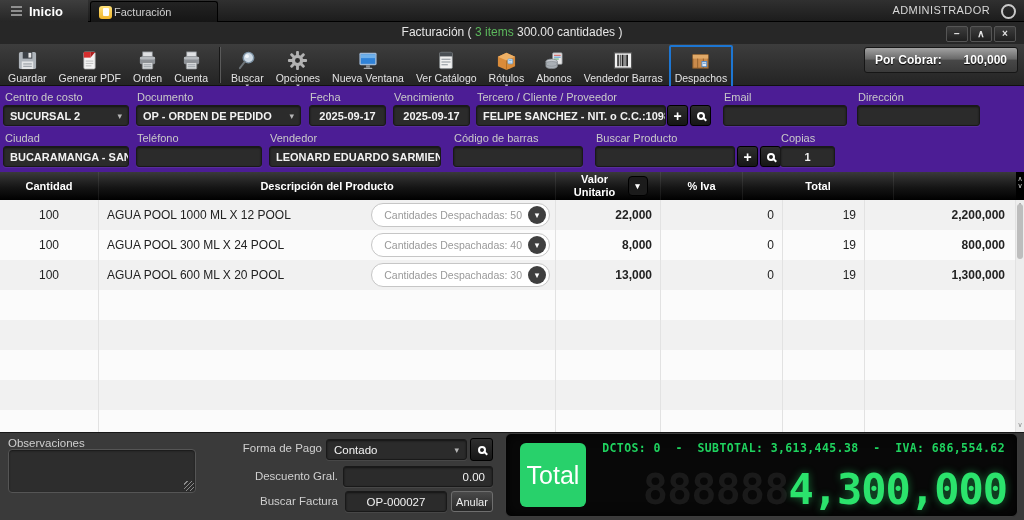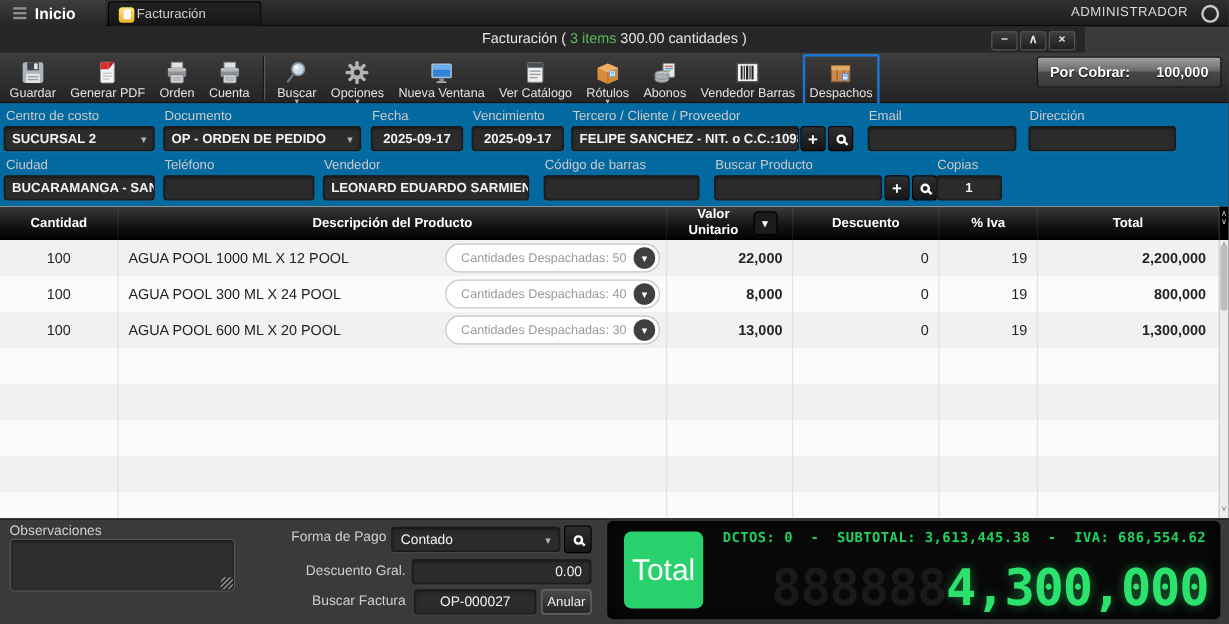--- a/index.html
+++ b/index.html
@@ -12,37 +12,37 @@
   .menu-icon{width:11px;height:2px;background:#8f8f8f;box-shadow:0 4px 0 #8f8f8f,0 8px 0 #8f8f8f;margin-top:-8px}
   .home-label{font-size:13px;font-weight:bold;color:#fff}
   .doc-tab{position:absolute;left:90px;top:1px;width:128px;height:21px;background:linear-gradient(#232323,#151515);border:1px solid #000;border-bottom:none;border-radius:3px 3px 0 0;display:flex;align-items:center;gap:2px;padding-left:8px}
   .note-icon{width:13px;height:13px;background:linear-gradient(#ffe27a,#f0b429);border-radius:3px;position:relative;flex:0 0 auto}
   .note-icon::after{content:"";position:absolute;left:3.5px;top:2.5px;width:6px;height:8px;background:#fdfdfd;border-radius:1px}
   .doc-tab-label{font-size:11px;color:#cfcfcf}
   .admin-label{position:absolute;right:34px;top:4px;font-size:11px;color:#d8d8d8;letter-spacing:.4px}
   .avatar{position:absolute;left:1001px;top:4px;width:15px;height:15px;border:2px solid #c9c9c9;border-radius:50%}
 
   
-  .titlebar{position:absolute;top:22px;left:0;width:904px;height:22px;background:#272727}
+  .titlebar{position:absolute;top:22px;left:0;width:1024px;height:22px;background:#272727}
   .wintitle{position:absolute;top:3px;left:0;width:1024px;text-align:center;font-size:12px;color:#e6e6e6}
   .items-green{color:#5cb85c}
   .winbtns{position:absolute;right:8px;top:4px;display:flex;gap:2px}
   .winbtn{width:22px;height:16px;background:linear-gradient(#3d3d3d,#1f1f1f);border:1px solid #555;border-radius:2px;color:#e3e3e3;font-size:10px;font-weight:bold;display:flex;align-items:center;justify-content:center;line-height:1}
 
   
   .toolbar{position:absolute;top:44px;left:0;width:1024px;height:42px;background:linear-gradient(#3d3d3d,#242424);border-bottom:1px solid #101010;display:flex;align-items:flex-start;padding:1px 2px}
   .tbtn{display:flex;flex-direction:column;align-items:center;padding:2px 4px;color:#e3e3e3;font-size:10.5px;white-space:nowrap;border:2px solid transparent;border-radius:2px}
   .tbtn .ticon{height:23px;display:flex;align-items:center;justify-content:center}
   .tbtn .caret{font-size:7px;line-height:4px;color:#b5b5b5;height:4px}
   .tbtn.hl{border-color:#1d76d2}
   .tsep{width:1px;height:36px;background:#171717;box-shadow:1px 0 0 #5a5a5a;margin:2px 5px 0 5px}
   .porcobrar{position:absolute;right:6px;top:3px;width:154px;height:26px;border:1px solid #161616;border-radius:3px;background:linear-gradient(180deg,#a2a2a2 0%,#6a6a6a 45%,#474747 52%,#3a3a3a 100%);display:flex;align-items:center;justify-content:space-between;padding:0 10px;font-size:12px;font-weight:bold;color:#fff;text-shadow:0 1px 1px #000}
 
   
-  .formpanel{position:absolute;top:86px;left:0;width:1024px;height:86px;background:#0369a1}
+  .formpanel{position:absolute;top:86px;left:0;width:1024px;height:86px;background:#4c1d95}
   .lbl{position:absolute;color:#c9c9c9;font-size:11px;white-space:nowrap}
   .fld{position:absolute;height:21px;background:#2b2b2b;border:1px solid #191919;border-radius:3px;color:#f2f2f2;font-size:11px;font-weight:bold;display:flex;align-items:center;padding:0 6px;white-space:nowrap;overflow:hidden;box-shadow:inset 0 1px 2px rgba(0,0,0,.55),0 1px 0 rgba(255,255,255,.07)}
   .fld .chev{margin-left:auto;font-size:9px;color:#b5b5b5;font-weight:normal}
   .fld.center{justify-content:center}
   .sqbtn{position:absolute;width:21px;height:21px;background:linear-gradient(#2e2e2e,#161616);border:1px solid #000;border-radius:3px;color:#fff;display:flex;align-items:center;justify-content:center;font-size:14px;font-weight:bold;line-height:1}
   .mag{width:8px;height:8px;border:2px solid #fff;border-radius:50%;position:relative;display:inline-block}
   .mag::after{content:"";position:absolute;width:5px;height:2px;background:#fff;transform:rotate(45deg);right:-4px;bottom:-2px}
 
   
   .grid{position:absolute;top:172px;left:0;width:1016px;height:260px;background:#fbfbfb;overflow:hidden}
@@ -368,21 +368,20 @@
 <div class="grid">
   <div class="thead">
     <div class="c1">Cantidad</div>
     <div class="c2">Descripción del Producto</div>
     <div class="c3">
         <span style="width:52px">Valor Unitario</span>
         <span class="hdrbtn">
           <span>▾</span>
         </span>
       </div>
-    <div class="c4">Descuento</div>
     <div class="c5">% Iva</div>
     <div class="c6">Total</div>
   </div>
 
   <div class="trow alt">
     <div class="c1 cell-center">100</div>
     <div class="c2 cell-left desc-cell">
         <span>AGUA POOL 1000 ML X 12 POOL</span>
       <span class="pill">
           <span>Cantidades Despachadas: 50</span>

